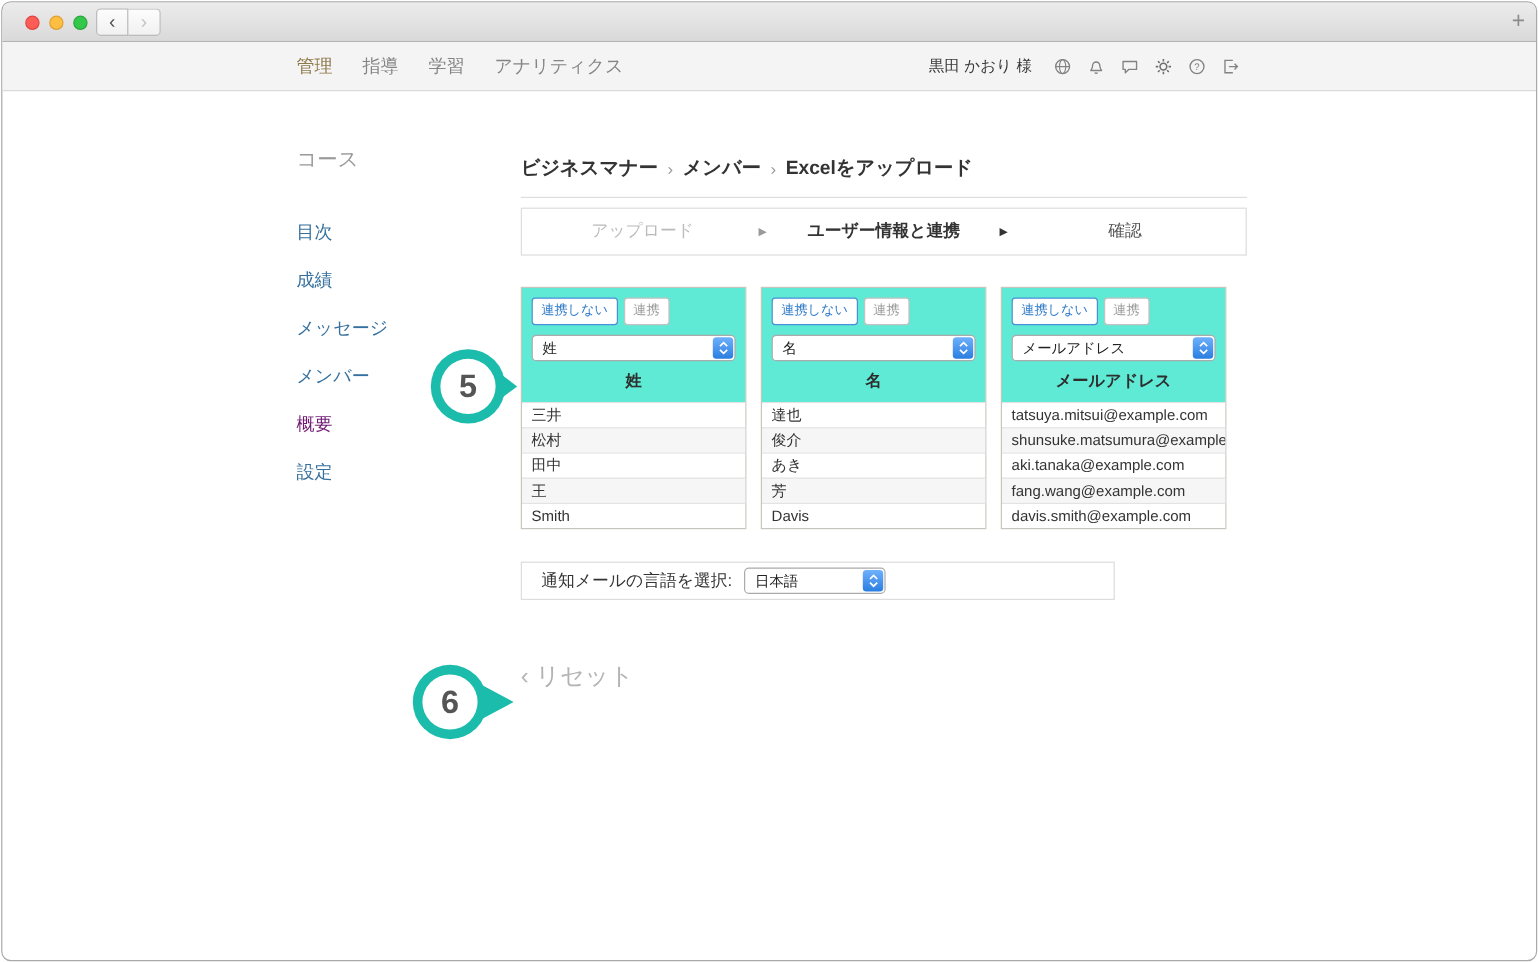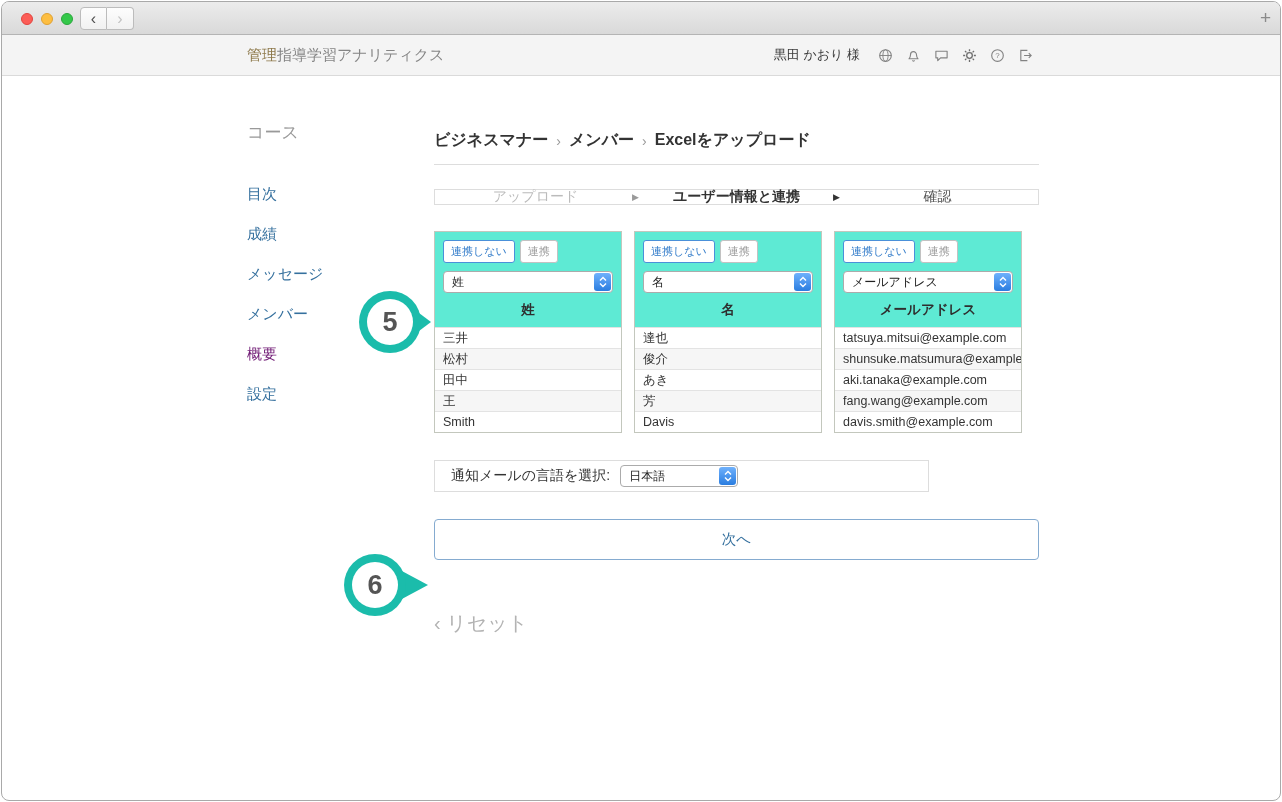--- a/index.html
+++ b/index.html
@@ -43,38 +43,38 @@
   .titlebar .plus { position: absolute; right: 9px; top: 5px; font-size: 19px; color: #8b8b8b; }
   
   .navbar {
     position: relative;
     height: 41px;
     background: #f4f4f4;
     border-bottom: 1px solid #dadada;
     display: flex;
     align-items: center;
   }
-  .nav-items { margin-left: 245px; display: flex; font-size: 15px; color: #858585; }
+  .nav-items { margin-left: 245px; display: flex; gap: 25px; font-size: 15px; color: #858585; }
   .nav-item { cursor: default; }
   .nav-item.active { color: #8e7a4c; }
   .nav-right { position: absolute; right: 247px; display: flex; align-items: center; gap: 13px; }
   .nav-user { font-size: 13px; color: #3a3a3a; margin-right: 5px; }
   .nav-icon { display: flex; align-items: center; }
   
   .sidebar { position: absolute; left: 245px; top: 119px; width: 160px; }
   .side-heading { font-size: 17px; color: #999999; margin-bottom: 42px; }
   .side-item { font-size: 15px; color: #35709e; margin-bottom: 24px; line-height: 16px; }
   .side-item.active { color: #701a75; }
   
   .main { position: absolute; left: 432px; top: 120px; width: 605px; }
   .breadcrumb { padding-top: 8px; font-size: 16px; font-weight: 600; color: #333; display: flex; align-items: center; gap: 8px; }
   .crumb-sep { color: #9a9a9a; font-weight: 400; font-size: 14px; }
   .rule { border: none; border-top: 1px solid #dddddd; margin: 13px 0 0; }
   .steps {
-    margin-top: 24px; height: 16px;
+    margin-top: 8px; height: 40px;
     border: 1px solid #dddddd;
     display: flex; align-items: center;
     font-size: 14px; background: #fff;
   }
   .step { flex: 1; text-align: center; }
   .step.done { color: #bbbbbb; }
   .step.current { color: #333; font-weight: 700; }
   .step.upcoming { color: #555; }
   .step-arrow { font-size: 9px; color: #9a9a9a; width: 0; transform: translateX(-4px); }
   .step-arrow.dark { color: #333; }
@@ -337,21 +337,20 @@
         <span>日本語</span>
         <span class="stepper">
           <svg width="8" height="12" viewBox="0 0 8 12">
               <path d="M1 4.5 L4 1.5 L7 4.5" stroke="#fff" stroke-width="1.4" fill="none"></path>
               <path d="M1 7.5 L4 10.5 L7 7.5" stroke="#fff" stroke-width="1.4" fill="none"></path>
             </svg>
         </span>
       </div>
     </div>
 
-    <div class="next-btn">次へ</div>
 
     <div class="reset">‹ リセット</div>
 
   </div>
 
   <div class="annot" style="left:357px; top:289px;">
     <span class="annot-tip"></span>
     <span class="annot-bg"></span>
     <span class="annot-num">5</span>
   </div>

